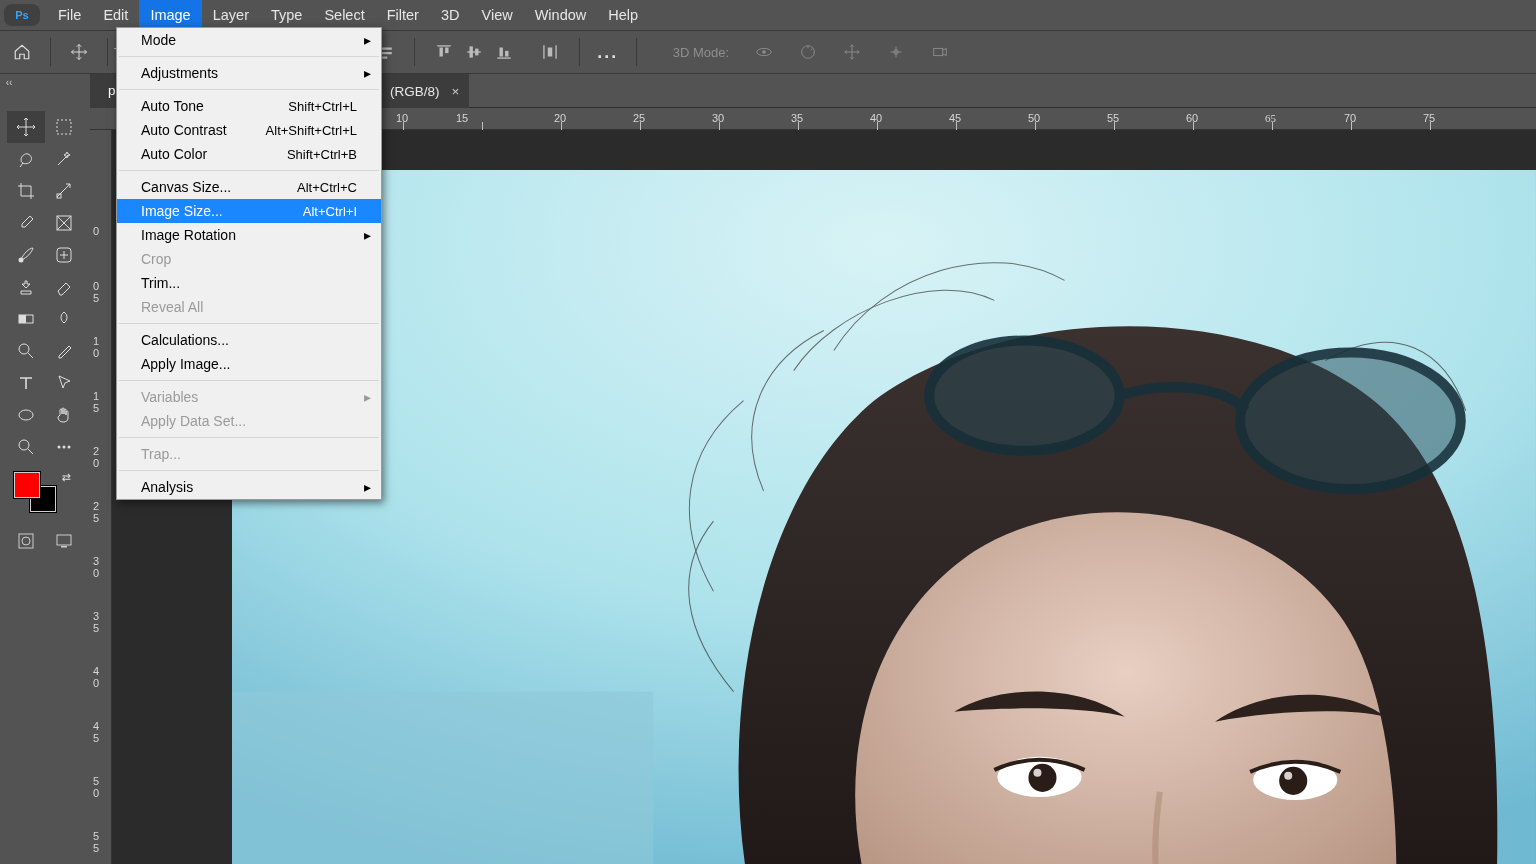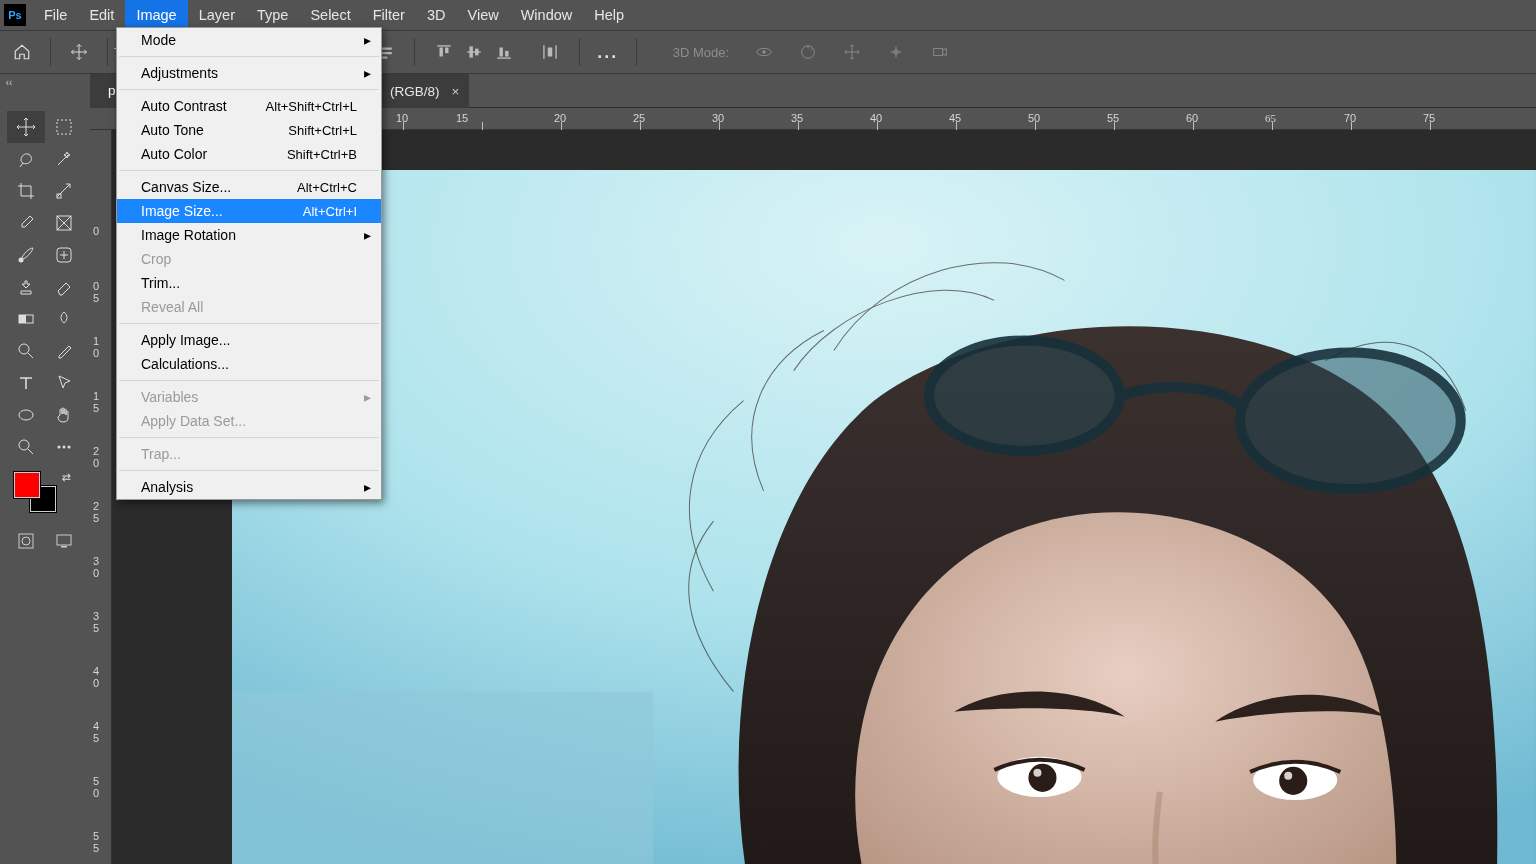--- a/index.html
+++ b/index.html
@@ -1,19 +1,19 @@
 <!DOCTYPE html>
 <html><head>
 <meta charset="utf-8">
 <style>
 * { margin:0; padding:0; box-sizing:border-box; font-family:"Segoe UI",Tahoma,sans-serif; -webkit-user-select:none; user-select:none; }
 html,body { width:1536px; height:864px; overflow:hidden; background:#535353; color:#e6e6e6; }
 
 #menubar { height:30px; background:#535353; display:flex; align-items:center; font-size:14.5px; }
-.ps-logo { width:22px; height:22px; background:#000000; color:#2fa7ff; font-weight:700; font-size:11px; display:flex; align-items:center; justify-content:center; margin:0 7px 0 4px; border-radius:0; }
+.ps-logo { width:36px; height:22px; background:#404040; color:#2fa7ff; font-weight:700; font-size:11px; display:flex; align-items:center; justify-content:center; margin:0 7px 0 4px; border-radius:8px; }
 .menu-item { padding:0 11px; height:30px; line-height:30px; cursor:default; }
 .menu-item.open { background:#1473e6; color:#fff; }
 
 #optionsbar { height:44px; background:#535353; border-top:1px solid #393939; border-bottom:1px solid #383838; display:flex; align-items:center; font-size:13px; color:#d0d0d0; }
 .opt-btn { width:32px; height:32px; display:flex; align-items:center; justify-content:center; margin:0 6px; }
 .opt-sep { width:1px; height:28px; background:#3b3b3b; margin:0 6px; }
 .opt-text { color:#c0c0c0; }
 .ico { width:18px; height:18px; display:block; }
 .align-box { display:flex; gap:12px; margin:0 14px; }
 .mode-3d { color:#8e8e8e; margin-left:30px; display:flex; align-items:center; gap:26px; }
@@ -486,26 +486,26 @@
       <span>Mode</span>
       <span class="dd-sub">▸</span>
     </div>
     <div class="dd-sep"></div>
     <div class="dd-item">
       <span>Adjustments</span>
       <span class="dd-sub">▸</span>
     </div>
     <div class="dd-sep"></div>
     <div class="dd-item">
+      <span>Auto Tone</span>
+      <span class="dd-shortcut">Shift+Ctrl+L</span>
+    </div>
+    <div class="dd-item">
       <span>Auto Contrast</span>
       <span class="dd-shortcut">Alt+Shift+Ctrl+L</span>
-    </div>
-    <div class="dd-item">
-      <span>Auto Tone</span>
-      <span class="dd-shortcut">Shift+Ctrl+L</span>
     </div>
     <div class="dd-item">
       <span>Auto Color</span>
       <span class="dd-shortcut">Shift+Ctrl+B</span>
     </div>
     <div class="dd-sep"></div>
     <div class="dd-item">
       <span>Canvas Size...</span>
       <span class="dd-shortcut">Alt+Ctrl+C</span>
     </div>
@@ -521,24 +521,24 @@
       <span>Crop</span>
     </div>
     <div class="dd-item">
       <span>Trim...</span>
     </div>
     <div class="dd-item dis">
       <span>Reveal All</span>
     </div>
     <div class="dd-sep"></div>
     <div class="dd-item">
+      <span>Calculations...</span>
+    </div>
+    <div class="dd-item">
       <span>Apply Image...</span>
-    </div>
-    <div class="dd-item">
-      <span>Calculations...</span>
     </div>
     <div class="dd-sep"></div>
     <div class="dd-item dis">
       <span>Variables</span>
       <span class="dd-sub">▸</span>
     </div>
     <div class="dd-item dis">
       <span>Apply Data Set...</span>
     </div>
     <div class="dd-sep"></div>

